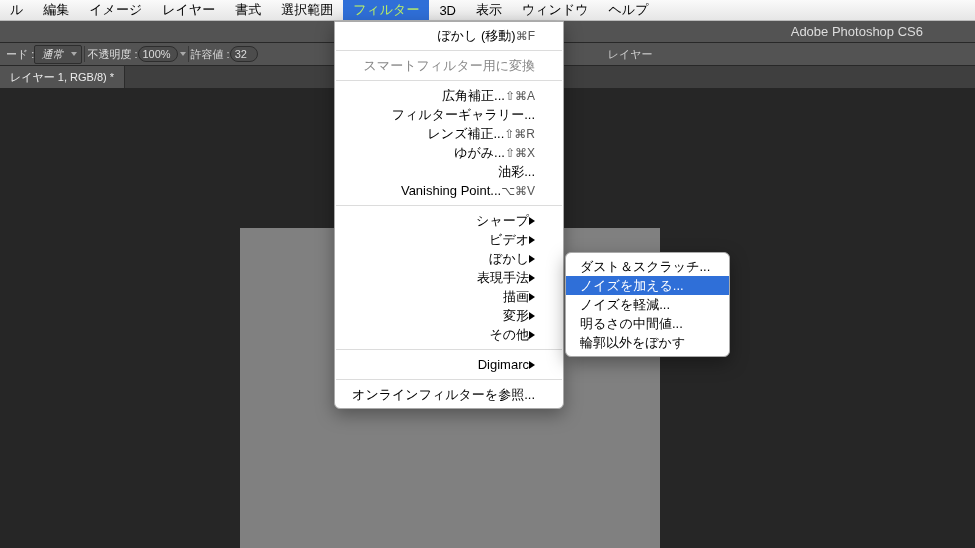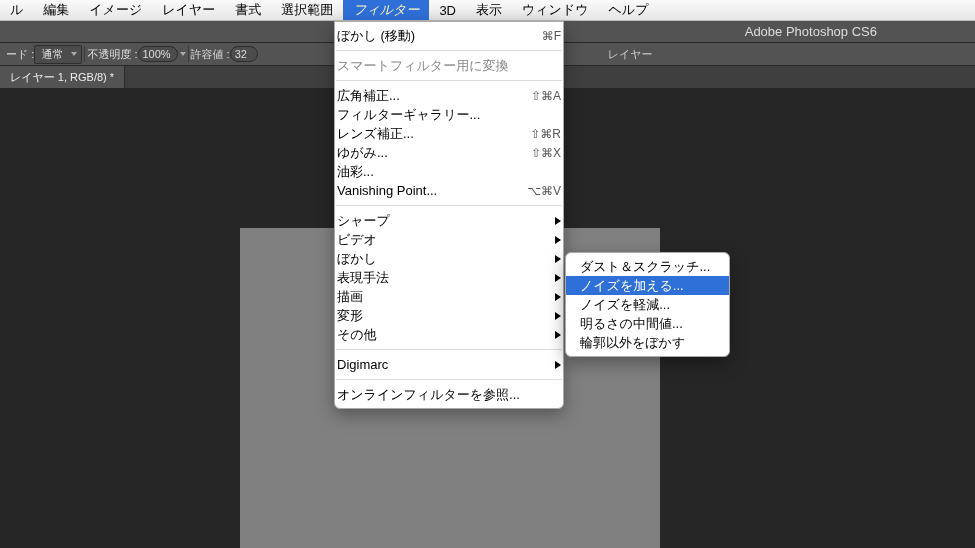--- a/index.html
+++ b/index.html
@@ -1,40 +1,40 @@
 <!DOCTYPE html>
 <html><head>
 <meta charset="utf-8">
 <style>
 * { margin: 0; padding: 0; box-sizing: border-box; font-family: "Hiragino Kaku Gothic Pro", "Lucida Grande", sans-serif; }
 body { width: 975px; height: 548px; background: #fff; overflow: hidden; position: relative; }
 
 .menubar { height: 21px; background: linear-gradient(#fafafa,#e6e6e6); border-bottom: 1px solid #bbb; display: flex; align-items: center; font-size: 13px; color: #000; }
 .menubar .item { padding: 0 10px; height: 100%; display: flex; align-items: center; }
-.menubar .item.active { background: #2f6fd8; color: #fef9c3; font-style: italic; }
+.menubar .item.active { background: #2f6fd8; color: #bef264; }
 
 .ps-top { background: #535353; height: 21px; display: flex; align-items: center; color: #e0e0e0; font-size: 12px; padding-left: 280px; }
-.app-title { margin-left: auto; margin-right: 98px; color: #ddd; font-size: 13px; }
+.app-title { margin-left: auto; margin-right: 52px; color: #ddd; font-size: 13px; }
 
 .option-bar { height: 24px; background: #535353; border-top: 1px solid #282828; border-bottom: 1px solid #282828; display: flex; align-items: center; font-size: 11px; color: #ddd; padding: 0 6px; }
 .option-bar .sep { width: 1px; height: 16px; background: #3a3a3a; margin: 0 2px; }
-.option-bar .sel { background: #4c4c4c; border: 1px solid #2d2d2d; padding: 1px 18px 1px 6px; position: relative; font-size: 11px; color: #ddd; border-radius: 2px; }
+.option-bar .sel { background: #4c4c4c; border: 1px solid #2d2d2d; padding: 1px 18px 1px 6px; position: relative; font-size: 11px; color: #ddd; border-radius: 2px; font-style: italic; }
 .option-bar .sel::after { content:""; position:absolute; right:4px; top:50%; transform:translateY(-50%); width:0;height:0;border-left:3px solid transparent;border-right:3px solid transparent;border-top:4px solid #aaa; }
 .option-bar .numbox { background: #4c4c4c; border: 1px solid #2d2d2d; padding: 1px 4px; font-size: 11px; color: #ddd; width: 40px; text-align: left; border-radius: 8px; }
 .option-bar .arrow { width:0;height:0;border-left:3px solid transparent;border-right:3px solid transparent;border-top:4px solid #aaa; display:inline-block; margin-left:2px; vertical-align:middle; }
 .option-bar .lbl2 { margin-left: 350px; color:#ccc; }
 
 .tabbar { height: 22px; background: #3f3f3f; display: flex; align-items: stretch; font-size: 11px; color: #ddd; }
 .tabbar .tab { background: #535353; border-right: 1px solid #2b2b2b; display: flex; align-items: center; padding: 0 10px; color: #eee; }
 
 .workspace { position: absolute; top: 88px; left: 0; right: 0; bottom: 0; background: #262626; overflow:hidden; }
 .canvas { position: absolute; top: 140px; left: 240px; width: 420px; height: 320px; background: #808080; }
 
 .dropdown { position: absolute; top: 21px; left: 334px; width: 230px; background: #fff; border: 1px solid #aaa; border-radius: 0 0 6px 6px; box-shadow: 0 6px 18px rgba(0,0,0,.35); font-size: 13px; color: #000; padding: 4px 0; z-index: 10; }
-.dropdown .row { display: flex; align-items: center; justify-content: space-between; padding: 2px 2px; height: 19px; white-space: nowrap; gap: 14px; }
+.dropdown .row { display: flex; align-items: center; justify-content: flex-end; padding: 2px 28px; height: 19px; white-space: nowrap; }
 .dropdown .row.hl { background: #2f6fd8; color: #fff; }
 .dropdown .row.disabled { color: #888; }
 .dropdown .hr { height: 1px; background: #dcdcdc; margin: 5px 1px; }
 .dropdown .sc { color: #555; font-size: 12px; }
 .dropdown .tri { width:0;height:0;border-top:4px solid transparent;border-bottom:4px solid transparent;border-left:6px solid #000; }
 .dropdown .row.hl .tri { border-left-color:#fff; }
 
 .submenu { position: absolute; top: 252px; left: 565px; width: 165px; background: #fff; border: 1px solid #aaa; border-radius: 6px; box-shadow: 0 6px 18px rgba(0,0,0,.35); font-size: 13px; color: #000; padding: 4px 0; z-index: 11; }
 .submenu .row { padding: 2px 14px; height: 19px; display:flex; align-items:center; white-space:nowrap; }
 .submenu .row.hl { background: #2f6fd8; color: #fff; }

